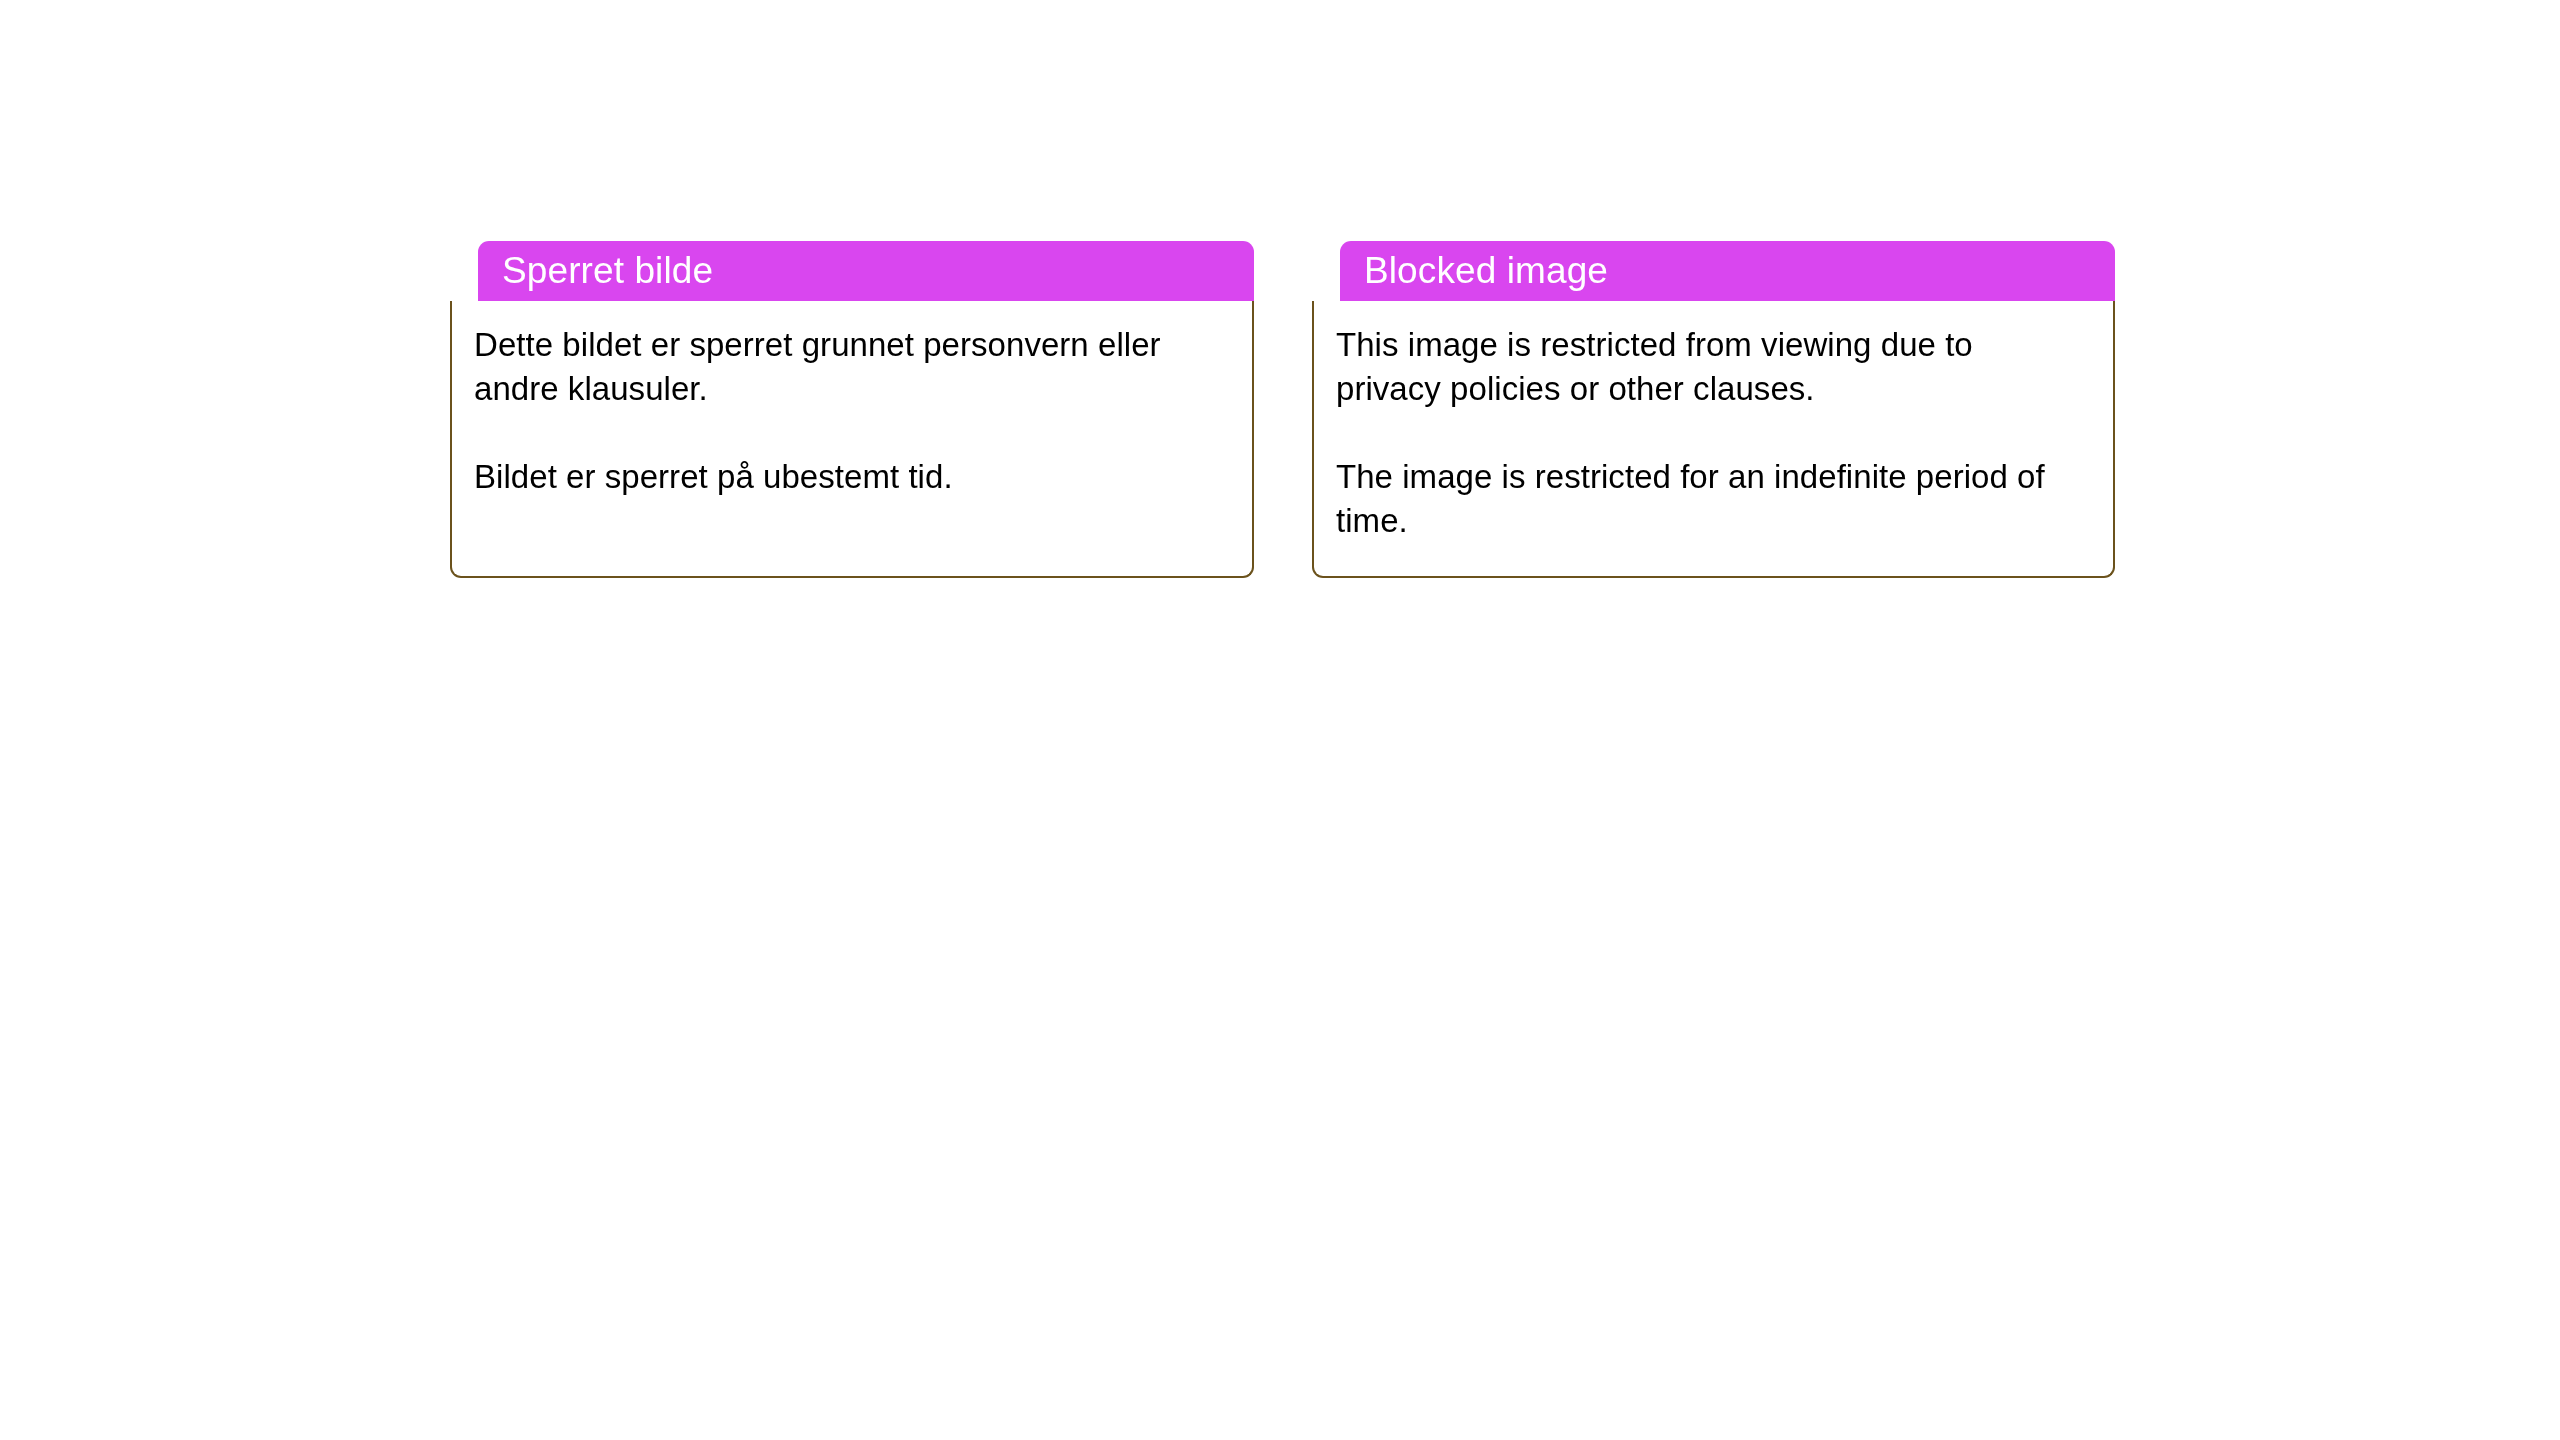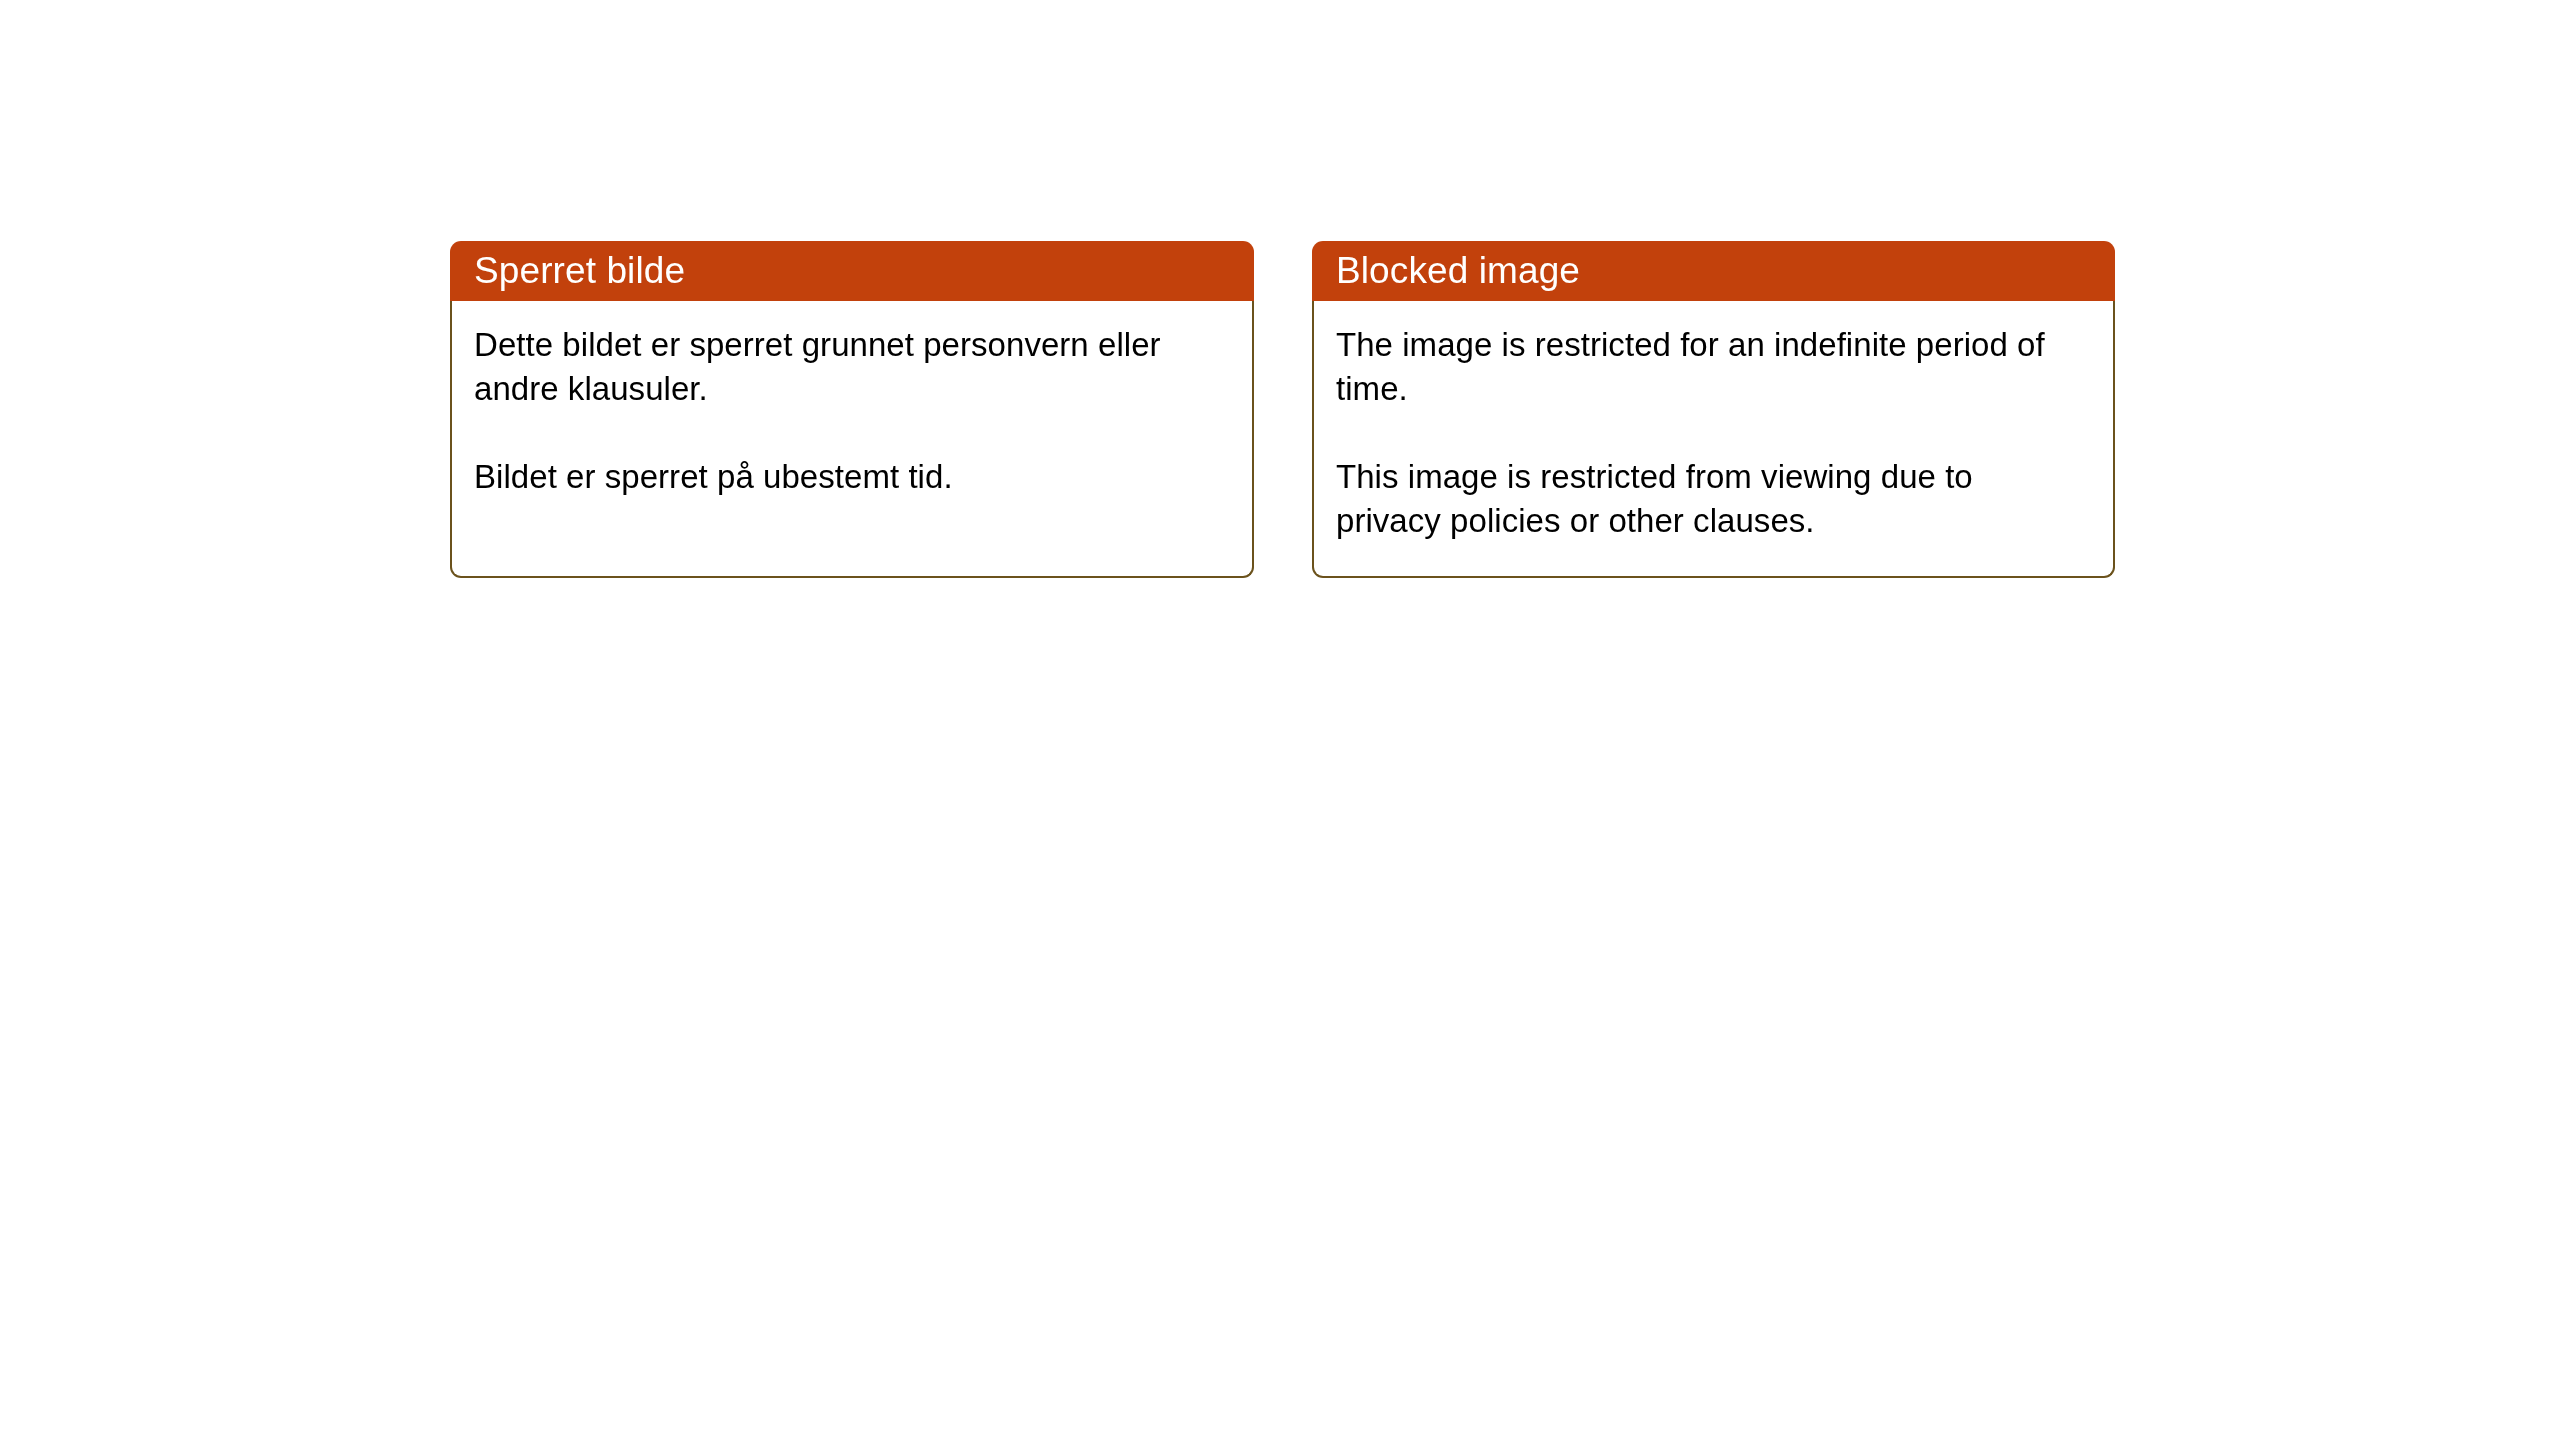--- a/index.html
+++ b/index.html
@@ -25,27 +25,28 @@
 
   .notice-card {
     position: absolute;
     box-sizing: border-box;
     background: #ffffff;
   }
 
   .card-header {
     box-sizing: border-box;
     height: 60px;
-    background: #c2410c;
+    background: #d946ef;
     border-radius: 11px 11px 0 0;
     display: flex;
     align-items: center;
     padding: 0 14px 0 24px;
     position: relative;
     z-index: 2;
+    margin-left: 28px;
   }
 
   .card-header-title {
     color: #ffffff;
     font-size: 37px;
     line-height: 42px;
     font-weight: 400;
     letter-spacing: 0.1px;
     white-space: nowrap;
   }
@@ -108,18 +109,18 @@
       <p class="card-paragraph">Dette bildet er sperret grunnet personvern eller andre klausuler.</p>
       <p class="card-paragraph">Bildet er sperret på ubestemt tid.</p>
     </div>
   </section>
 
   <section class="notice-card" id="card-blocked-en">
     <div class="card-header">
       <span class="card-header-title">Blocked image</span>
     </div>
     <div class="card-body">
+      <p class="card-paragraph">This image is restricted from viewing due to privacy policies or other clauses.</p>
       <p class="card-paragraph">The image is restricted for an indefinite period of time.</p>
-      <p class="card-paragraph">This image is restricted from viewing due to privacy policies or other clauses.</p>
     </div>
   </section>
 
 </div>
 
 </body></html>

